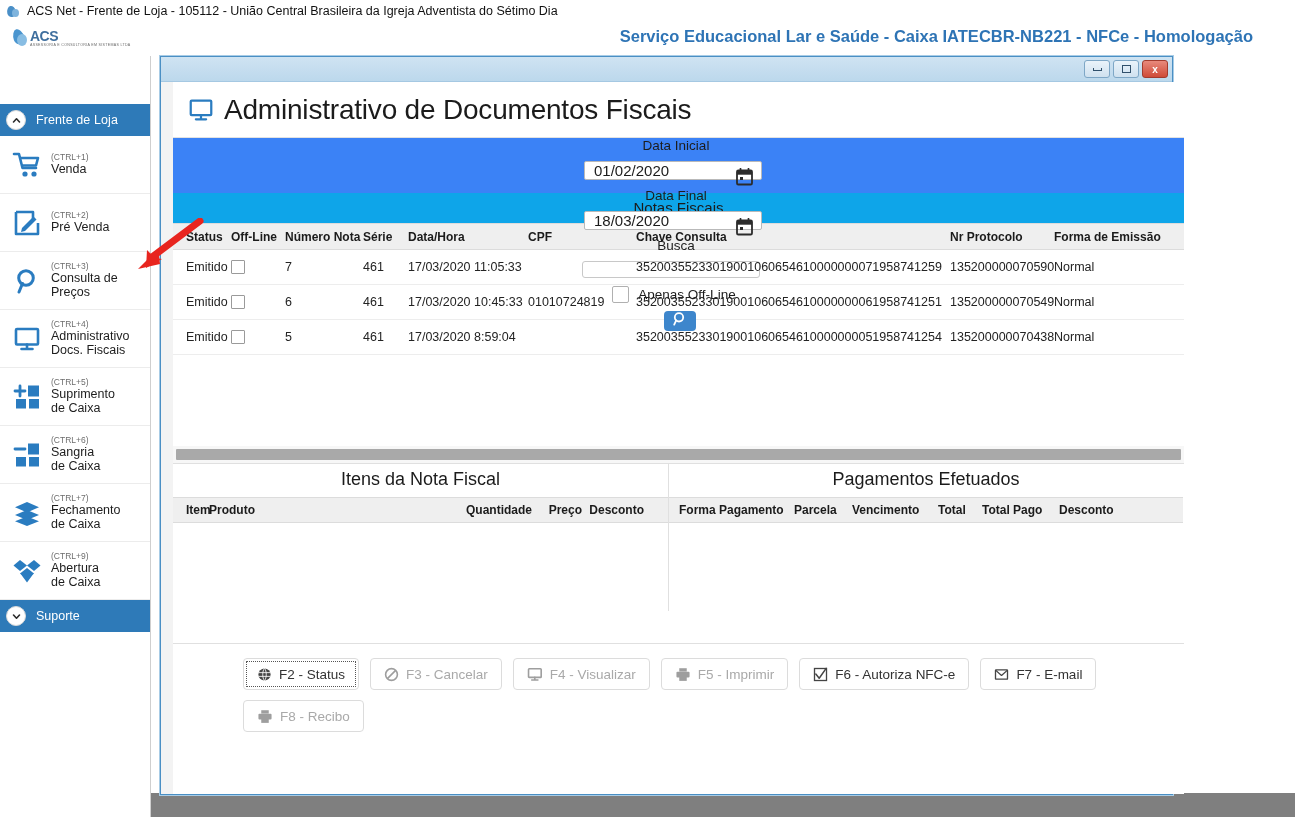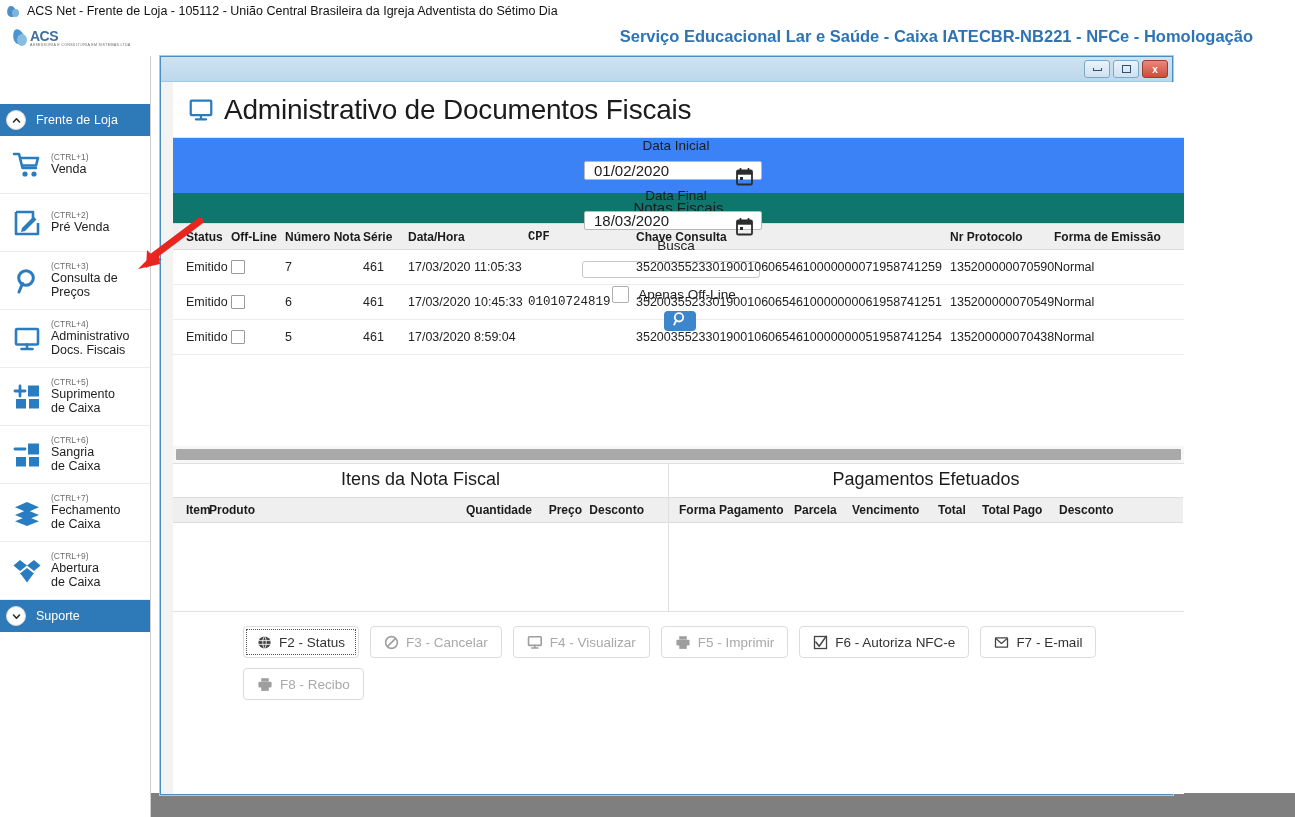--- a/index.html
+++ b/index.html
@@ -232,40 +232,40 @@
   #search-btn {
     width: 32px; height: 32px; border-radius: 4px;
     background: #3d86cc; border: none;
     display: flex; align-items: center; justify-content: center;
     color: #ffffff; cursor: pointer;
   }
 
   
   #notas-caption {
     text-align: center; font-size: 15px; color: #1b1b1b;
-    padding: 6px 0 7px 0; background: #0f766e;
+    padding: 6px 0 7px 0; background: #0ea5e9;
   }
   #grid-head {
     display: flex; align-items: center;
     height: 27px; background: #efefef;
     border-top: 1px solid #dcdcdc; border-bottom: 1px solid #dcdcdc;
     font-size: 12px; font-weight: 700; color: #1b1b1b;
   }
   .grid-row {
     display: flex; align-items: center;
     height: 35px; border-bottom: 1px solid #ededed;
     font-size: 12.5px; color: #232323;
     background: #ffffff;
   }
   .c-status  { width: 58px;  padding-left: 13px; }
   .c-offline { width: 54px;  }
   .c-num     { width: 78px;  }
   .c-serie   { width: 45px;  }
   .c-data    { width: 120px; }
-  .c-cpf     { width: 108px; font-family: Liberation Mono, monospace; }
+  .c-cpf     { width: 108px; }
   .c-chave   { width: 300px; }
   .c-proto   { width: 118px; padding-left: 14px; }
   .c-forma   { width: 110px; }
   #grid-head .c-offline,
   .grid-row .c-offline { padding-left: 0px; }
   .row-chk {
     width: 14px; height: 14px; border: 1px solid #9a9a9a;
     background: #fff; border-radius: 1px; display:block;
   }
   #grid-body {
@@ -310,20 +310,21 @@
   .q-total  { width: 44px; }
   .q-tpago  { width: 77px; }
   .q-desc   { width: 70px; }
 
   
   #actions {
     border-top: 1px solid #e0e0e0;
     padding: 14px 0 0 70px;
     background: #ffffff;
     height: 118px;
+    margin-top: 32px;
   }
   .act-row { display: flex; gap: 11px; margin-bottom: 10px; }
   .act-btn {
     height: 32px; border: 1px solid #dcdcdc; border-radius: 4px;
     background: #ffffff; display: inline-flex; align-items: center;
     gap: 7px; padding: 0 13px; font-size: 13.5px; color: #333333;
     cursor: pointer; white-space: nowrap;
   }
   .act-btn.disabled { color: #a9a9a9; }
   .act-btn.focus { outline: 1px dotted #555; outline-offset: -4px; }

